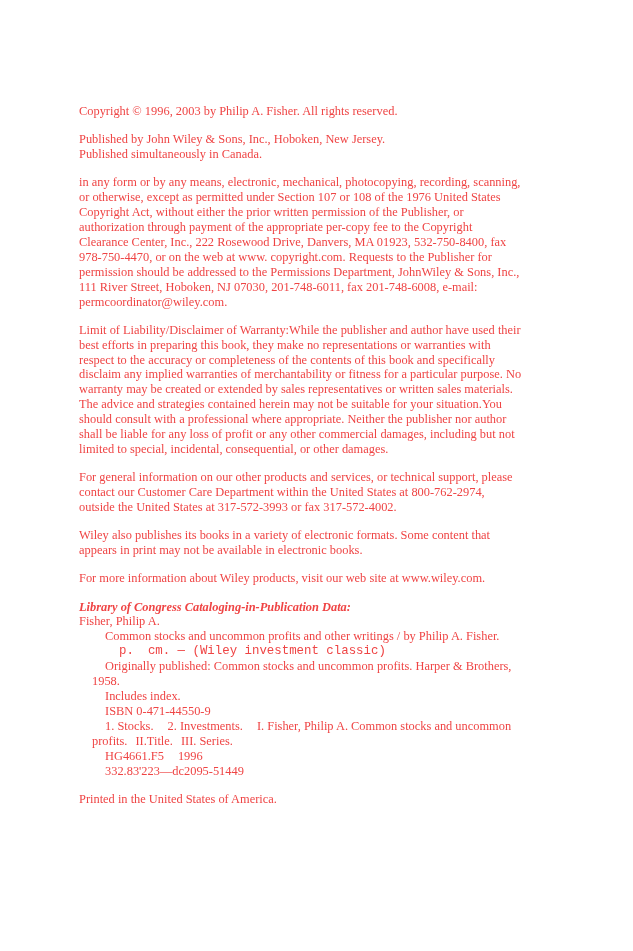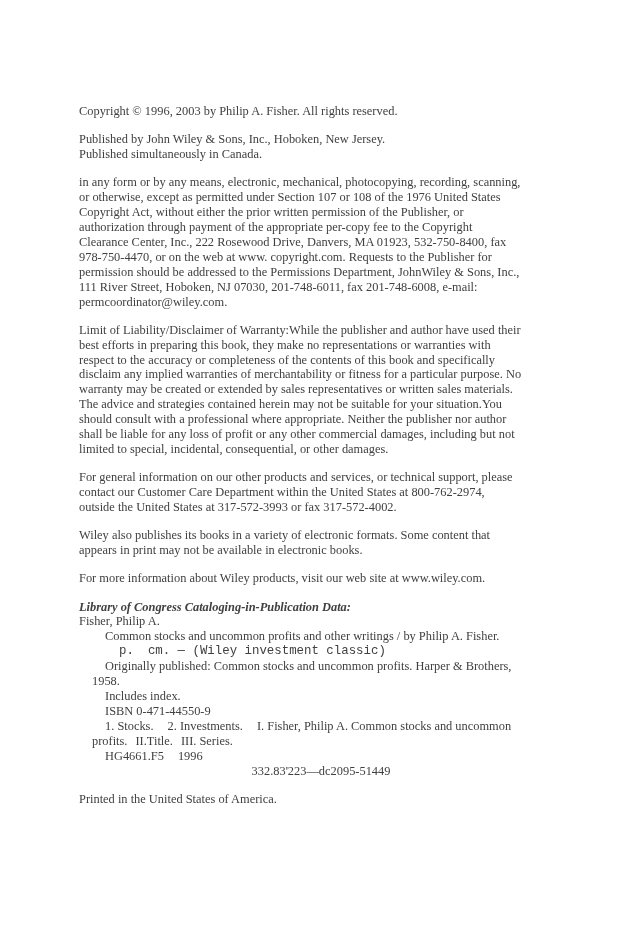--- a/index.html
+++ b/index.html
@@ -1,31 +1,31 @@
 <!DOCTYPE html>
 <html><head>
 <meta charset="utf-8">
 <style>
   html, body { margin: 0; padding: 0; background: #ffffff; }
   body { width: 633px; height: 951px; position: relative; overflow: hidden; }
   .page {
     position: absolute; left: 79px; top: 104px; width: 470px;
     font-family: "Liberation Serif", "DejaVu Serif", serif;
-    font-size: 12.4px; line-height: 14.9px; color: #404040;
+    font-size: 12.4px; line-height: 14.9px; color: #ef4444;
   }
   p { margin: 0; }
   .para { margin-bottom: 13.3px; }
   .line { display: block; white-space: nowrap; }
   .cip-title { font-style: italic; font-weight: bold; }
   .ind1 { padding-left: 26px; }
   .ind2 { padding-left: 40px; font-family: Liberation Mono, monospace; }
   .hang { padding-left: 13px; }
   .tab { display: inline-block; width: 14px; }
   .tab2 { display: inline-block; width: 8px; }
-  .row-split { display: flex; justify-content: center; }
+  .row-split { display: flex; justify-content: flex-start; }
   .numline span { display: inline-block; margin-right: 10.5px; }
 </style>
 </head>
 <body>
 
 <div class="page">
 
   <p class="para">
     <span class="line">Copyright © 1996, 2003 by Philip A. Fisher. All rights reserved.</span>
   </p>

